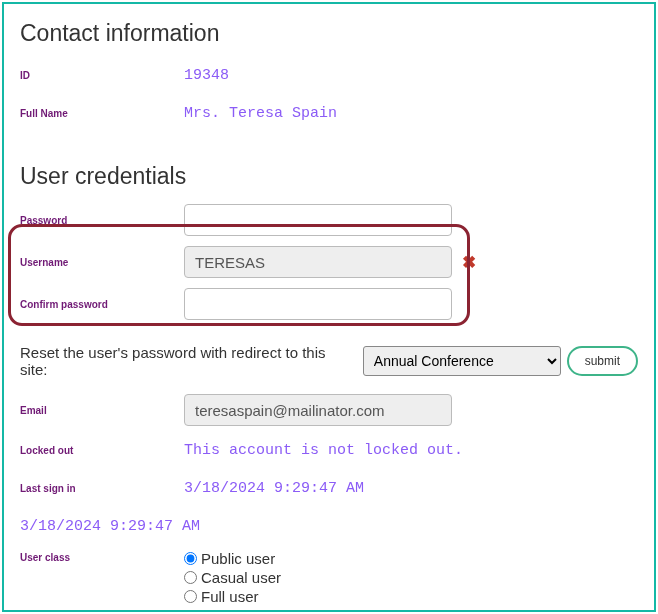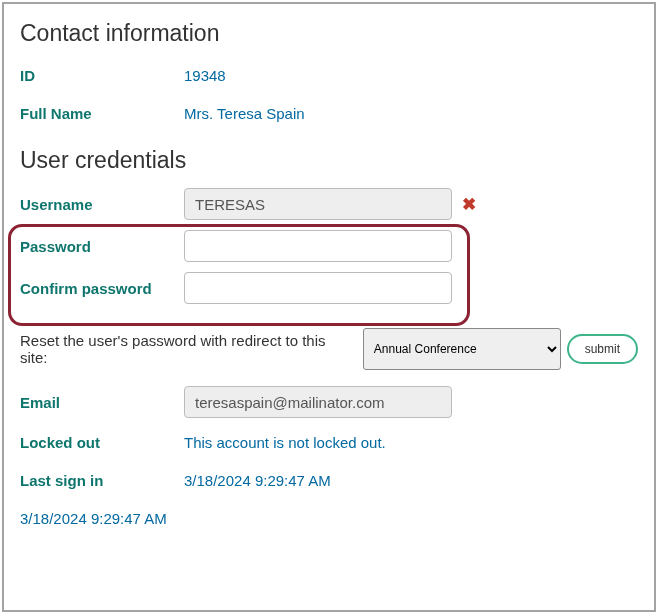--- a/index.html
+++ b/index.html
@@ -5,55 +5,56 @@
     * { box-sizing: border-box; margin: 0; padding: 0; }
     body {
       font-family: -apple-system, BlinkMacSystemFont, "Segoe UI", Arial, sans-serif;
       font-size: 15px;
       color: #333;
       background: #fff;
       width: 658px;
       height: 614px;
     }
     .panel {
-      border: 2px solid #a3a3a3;
+      border: 2px solid #14b8a6;
       width: 654px;
       height: 610px;
       margin: 2px;
       padding: 12px 16px;
       position: relative;
     }
     h2 {
       font-size: 23px;
       font-weight: 500;
       color: #333;
       margin-bottom: 14px;
       margin-top: 4px;
     }
     h2.creds {
-      margin-top: 20px;
+      margin-top: 36px;
       margin-bottom: 14px;
     }
     .row {
       display: flex;
       align-items: center;
       margin-bottom: 10px;
       min-height: 28px;
     }
     .label {
       width: 164px;
       flex-shrink: 0;
       font-weight: 600;
-      color: #0f766e;
-      font-size: 15px;
+      color: #701a75;
+      font-size: 10px;
     }
     .value {
       flex: 1;
       font-size: 15px;
-      color: #0369a1;
+      color: #8b5cf6;
+      font-family: Liberation Mono, monospace;
     }
     .input {
       width: 268px;
       height: 32px;
       padding: 4px 10px;
       border: 1px solid #bbb;
       border-radius: 4px;
       font-size: 15px;
       color: #333;
       background: #fff;
@@ -86,25 +87,25 @@
       gap: 6px;
       margin-top: 24px;
       margin-bottom: 16px;
       flex-wrap: nowrap;
     }
     .reset-text {
       font-size: 15px;
       color: #333;
     }
     select {
-      height: 42px;
+      height: 30px;
       padding: 3px 6px;
       border: 1px solid #888;
       border-radius: 3px;
-      font-size: 12px;
+      font-size: 14px;
       background: #efefef;
       width: 198px;
     }
     .submit-btn {
       border: 2px solid #3eb489;
       background: #fff;
       color: #333;
       border-radius: 18px;
       padding: 6px 16px;
       font-size: 12px;
@@ -140,28 +141,28 @@
   </div>
 
   <div class="row">
     <div class="label">Full Name</div>
     <div class="value">Mrs. Teresa Spain</div>
   </div>
 
   <h2 class="creds">User credentials</h2>
 
   <div class="row">
+    <div class="label">Password</div>
+    <input type="password" class="input" value="" style="">
+  </div>
+
+  <div class="row">
     <div class="label">Username</div>
     <input type="text" class="input readonly" readonly="" value="TERESAS" style="">
     <span class="delete-icon">✖</span>
-  </div>
-
-  <div class="row">
-    <div class="label">Password</div>
-    <input type="password" class="input" value="" style="">
   </div>
 
   <div class="row">
     <div class="label">Confirm password</div>
     <input type="password" class="input" value="" style="">
   </div>
 
   <div class="highlight-box"></div>
 
   <div class="reset-row">
@@ -184,14 +185,31 @@
 
   <div class="row">
     <div class="label">Last sign in</div>
     <div class="value">3/18/2024 9:29:47 AM</div>
   </div>
 
   <div class="row">
     <div class="value">3/18/2024 9:29:47 AM</div>
   </div>
 
+  <div class="row aligntop">
+    <div class="label">User class</div>
+    <div class="radio-group">
+      <label class="radio-item">
+        <input type="radio" name="userclass" checked="" style="">
+        <span>Public user</span>
+      </label>
+      <label class="radio-item">
+        <input type="radio" name="userclass" style="">
+        <span>Casual user</span>
+      </label>
+      <label class="radio-item">
+        <input type="radio" name="userclass" style="">
+        <span>Full user</span>
+      </label>
+    </div>
+  </div>
 
 </div>
 
 </body></html>

